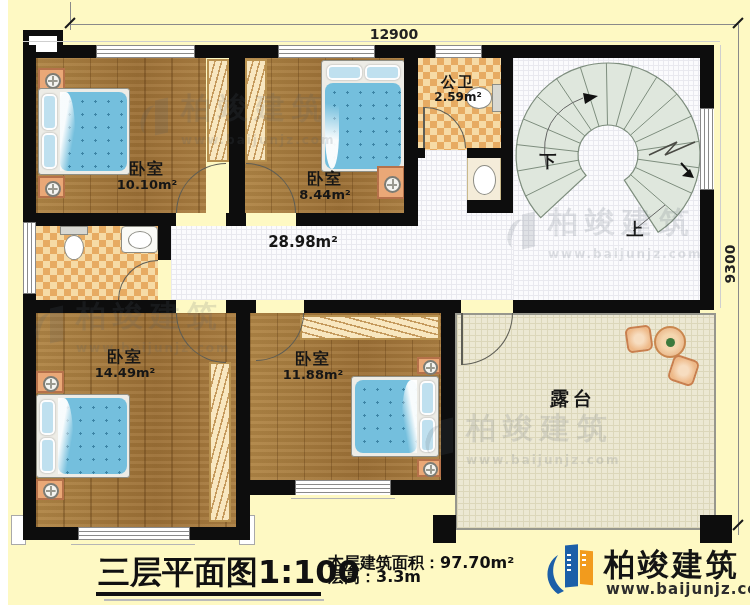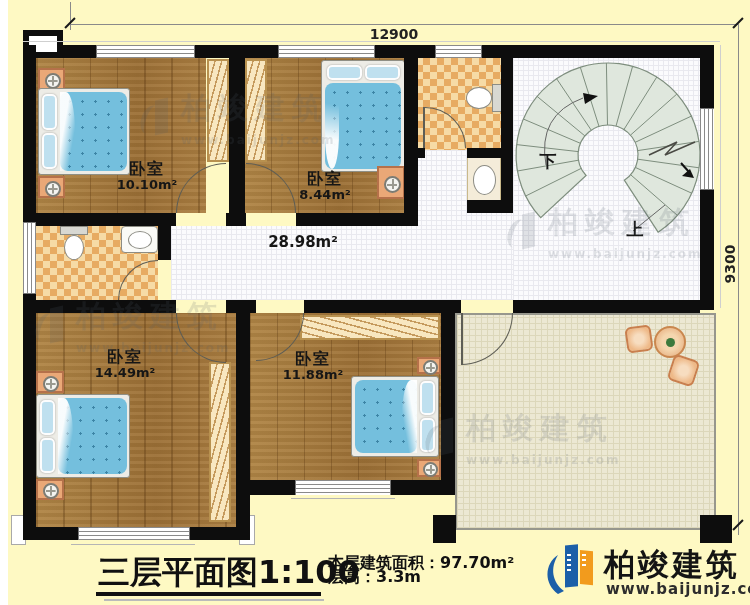--- a/index.html
+++ b/index.html
@@ -230,30 +230,37 @@
   <div class="dimtext" style="left:694px;top:256px;width:56px;transform:rotate(-90deg);">9300</div>
 
   <div class="rlabel" style="left:89px;top:160px;width:100px;">
     <span class="nm">卧室</span>
     <span class="ar">10.10m²</span>
   </div>
   <div class="rlabel" style="left:267px;top:170px;width:100px;">
     <span class="nm">卧室</span>
     <span class="ar">8.44m²</span>
   </div>
+  <div class="rlabel" style="left:410px;top:74px;width:80px;">
+    <span class="nm" style="font-size:15px;">公卫</span>
+    <span class="ar" style="font-size:12px;">2.59m²</span>
+  </div>
   <div class="rlabel" style="left:245px;top:234px;width:100px;">
     <span class="ar" style="font-size:15px;">28.98m²</span>
   </div>
   <div class="rlabel" style="left:67px;top:348px;width:100px;">
     <span class="nm">卧室</span>
     <span class="ar">14.49m²</span>
   </div>
   <div class="rlabel" style="left:255px;top:350px;width:100px;">
     <span class="nm">卧室</span>
     <span class="ar">11.88m²</span>
+  </div>
+  <div class="rlabel" style="left:515px;top:388px;width:100px;">
+    <span class="nm" style="font-size:19px;letter-spacing:4px;">露台</span>
   </div>
   <div class="rlabel" style="left:525px;top:152px;width:30px;font-size:17px;font-weight:800;">下</div>
   <div class="rlabel" style="left:612px;top:220px;width:30px;font-size:17px;font-weight:800;">上</div>
 
   <div class="wm" style="left:133px;top:88px;">
     <div class="wmg"></div>
     <div><span class="wmname">柏竣建筑</span><br>
     <span class="wmurl">www.baijunjz.com</span></div>
   </div>
   <div class="wm" style="left:500px;top:202px;">

